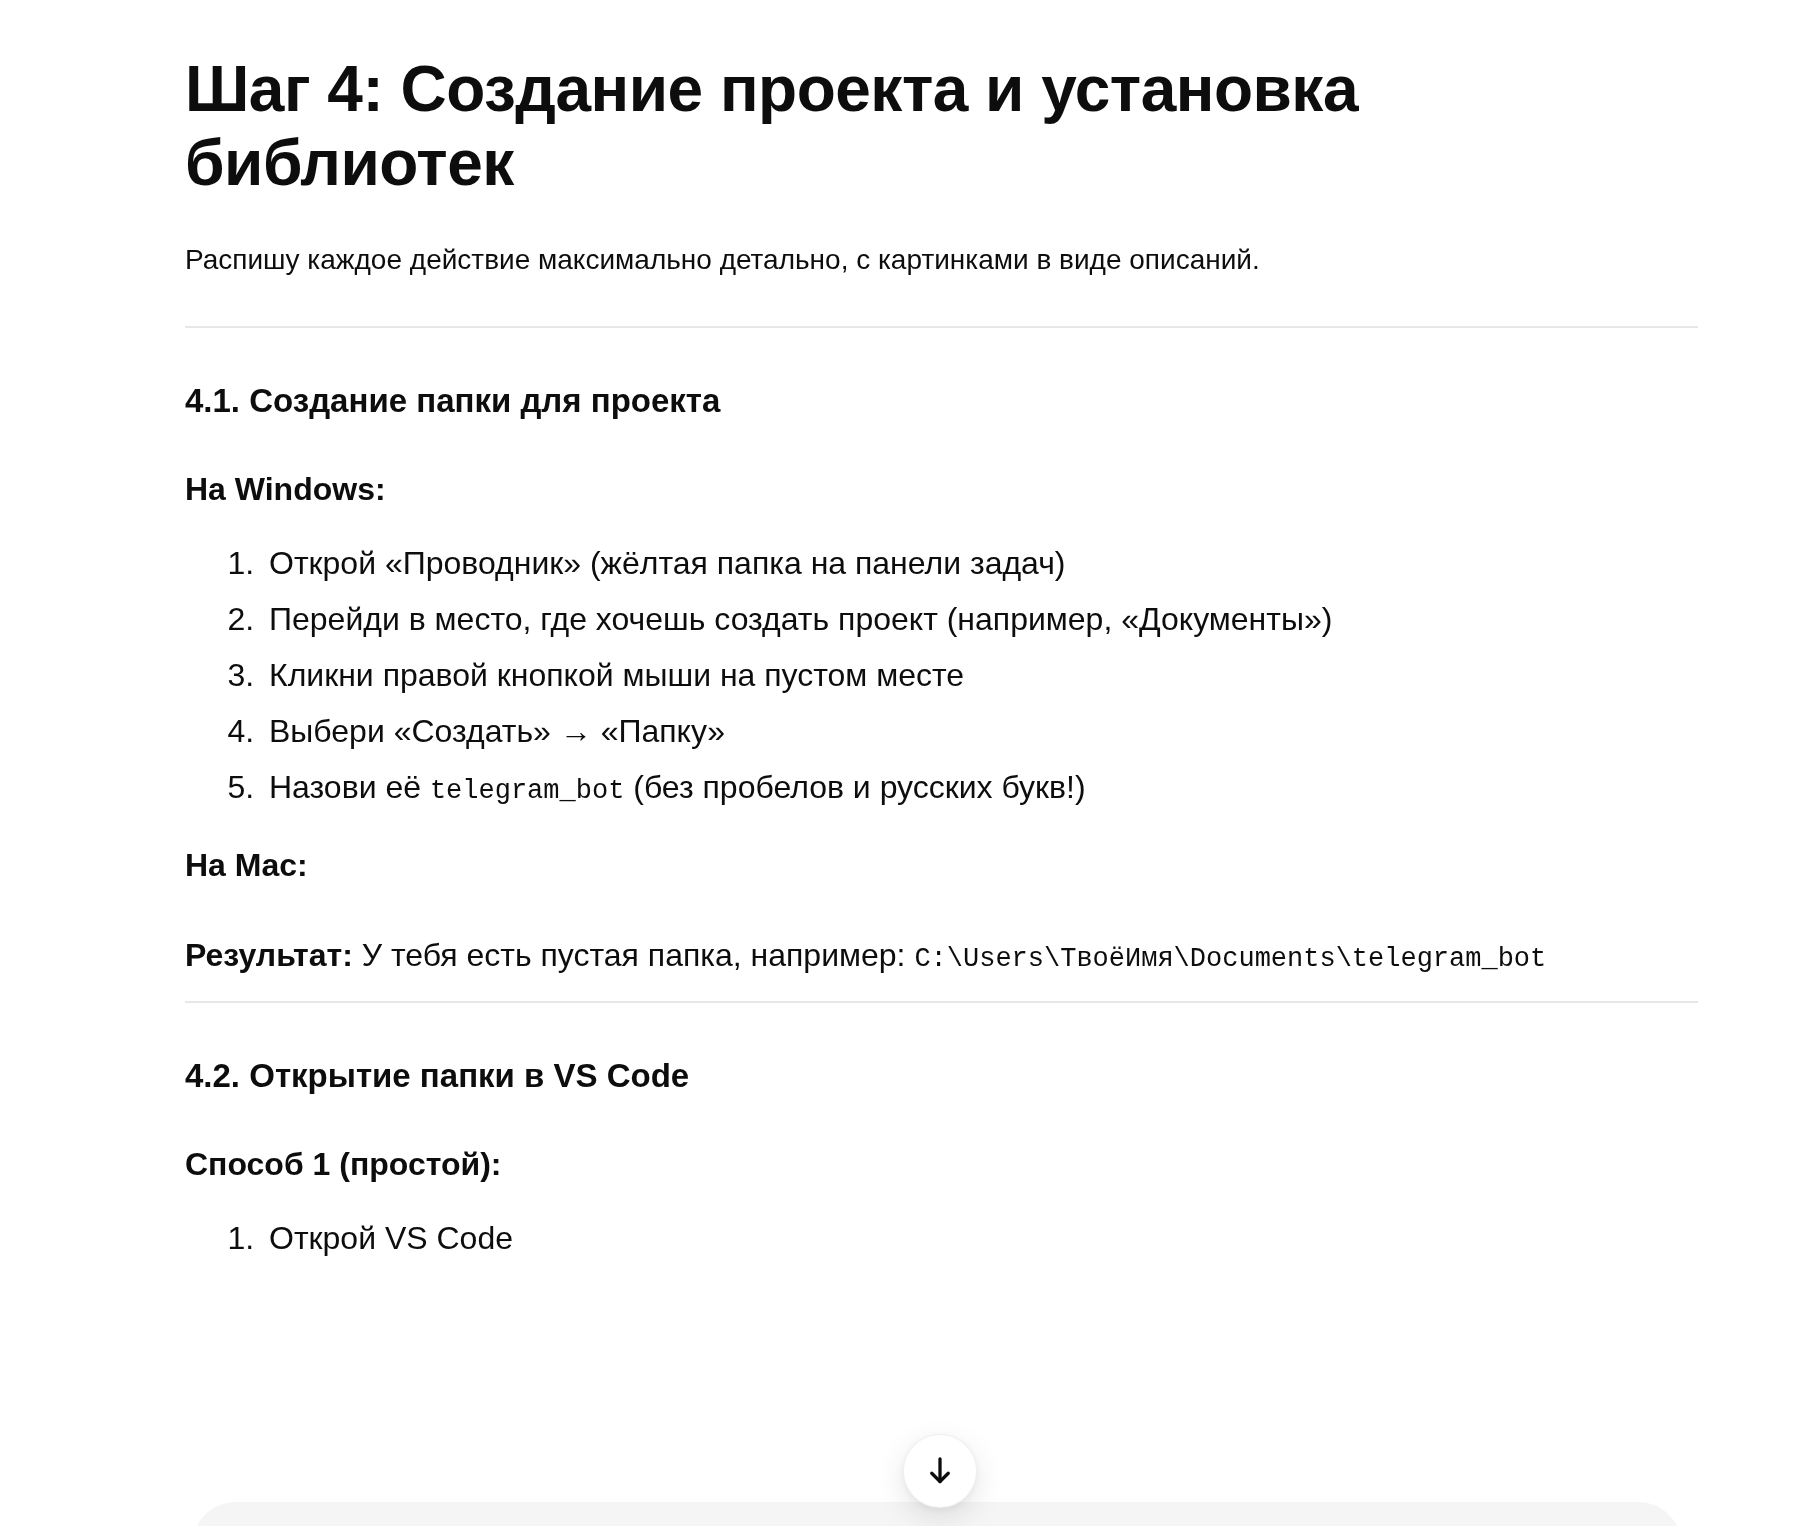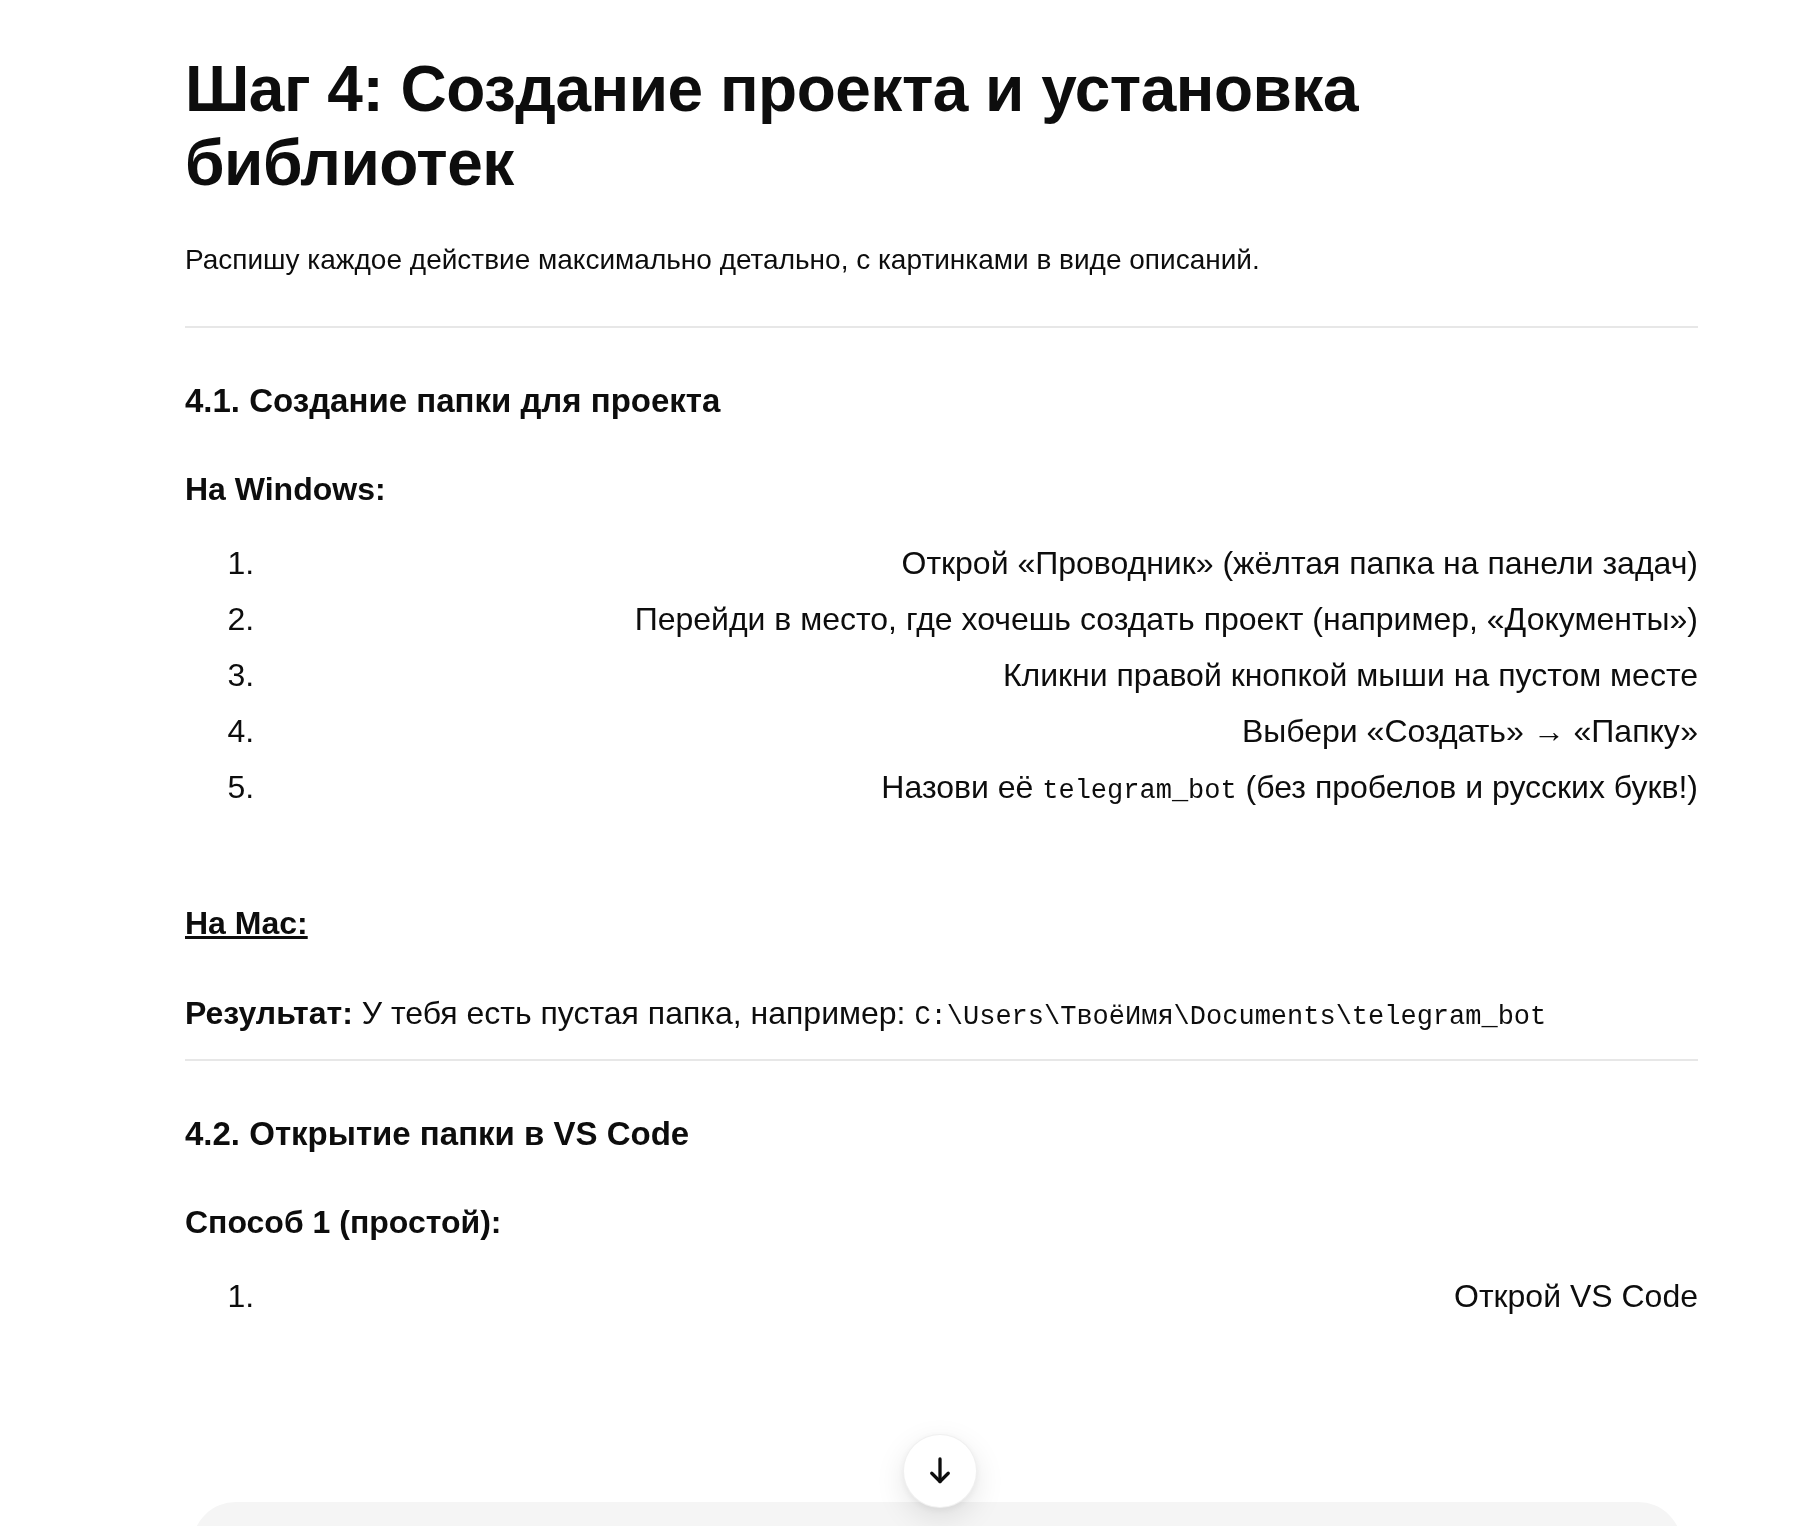--- a/index.html
+++ b/index.html
@@ -40,33 +40,31 @@
     margin: 52px 0 0 0;
     line-height: 1.3;
   }
   p.bold-label {
     font-size: 32px;
     font-weight: 700;
     line-height: 48px;
     margin: 42px 0 0 0;
   }
   p.bold-label.gap-large {
-    margin-top: 84px;
-    text-decoration: underline;
+    margin-top: 26px;
   }
   ol.steps {
     font-size: 32px;
     line-height: 48px;
     margin: 26px 0 0 0;
     padding-left: 78px;
   }
   ol.steps li {
     margin-bottom: 8px;
     padding-left: 6px;
-    text-align: right;
   }
   code.inline-code {
     font-family: "Liberation Mono", "DejaVu Sans Mono", monospace;
     font-size: 27px;
     font-weight: 400;
   }
   p.result-line {
     font-size: 32px;
     line-height: 40px;
     margin: 46px 0 12px 0;

